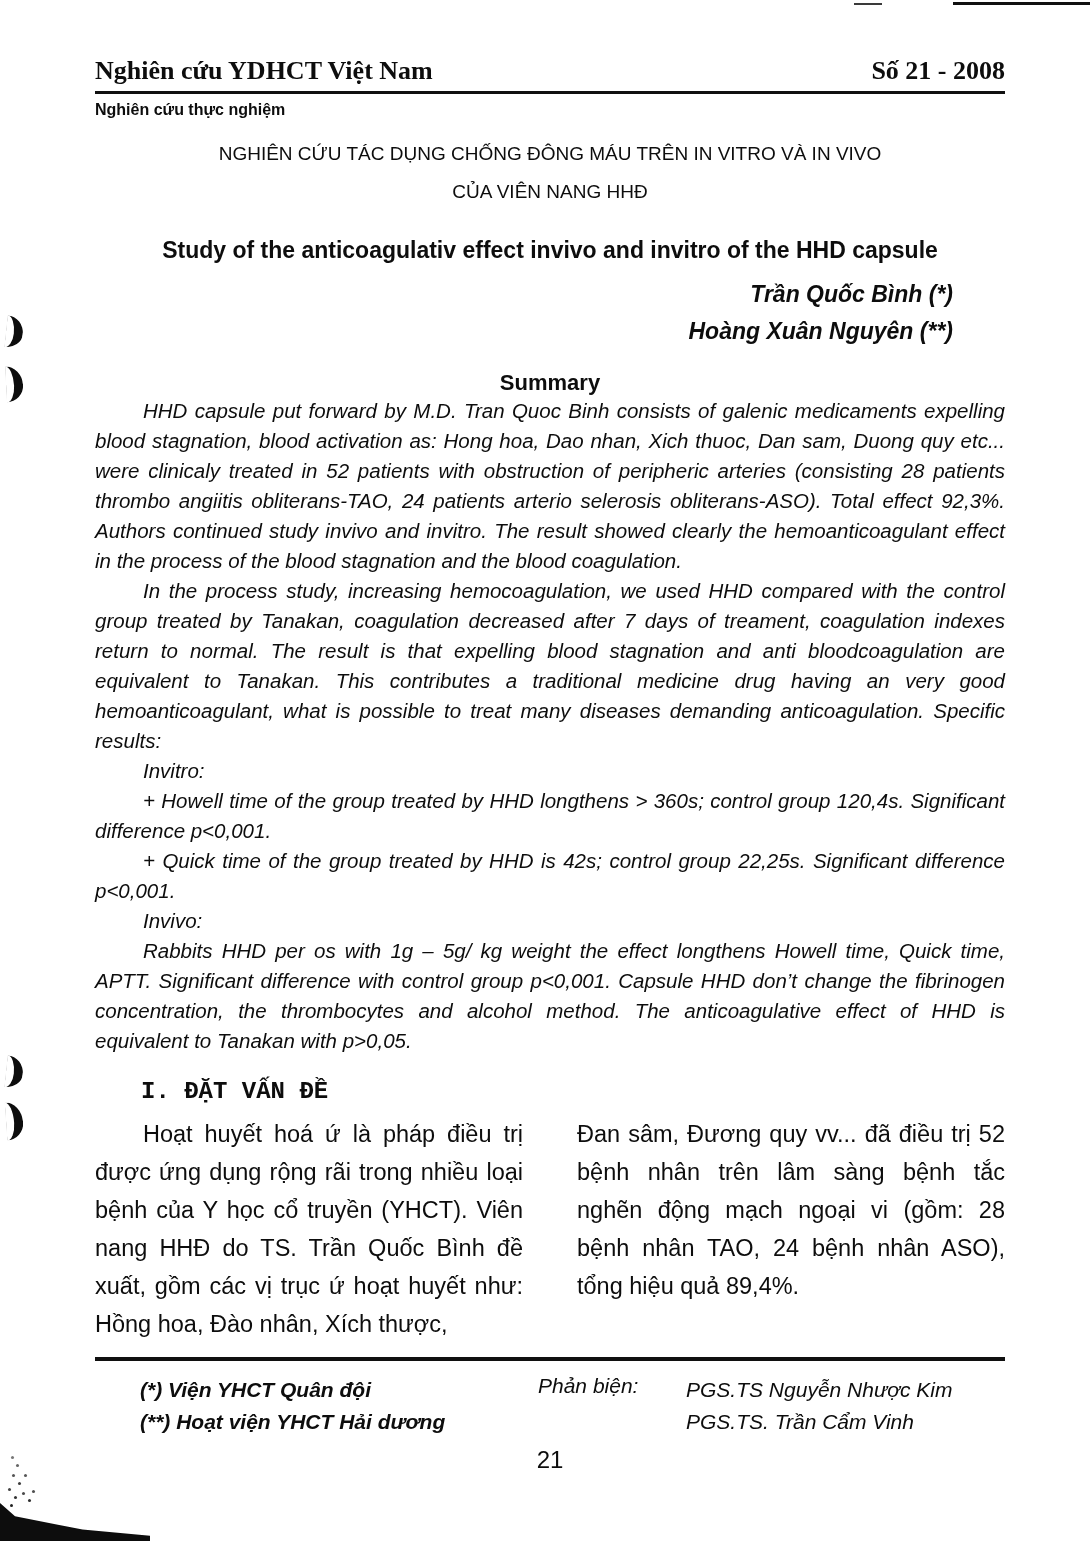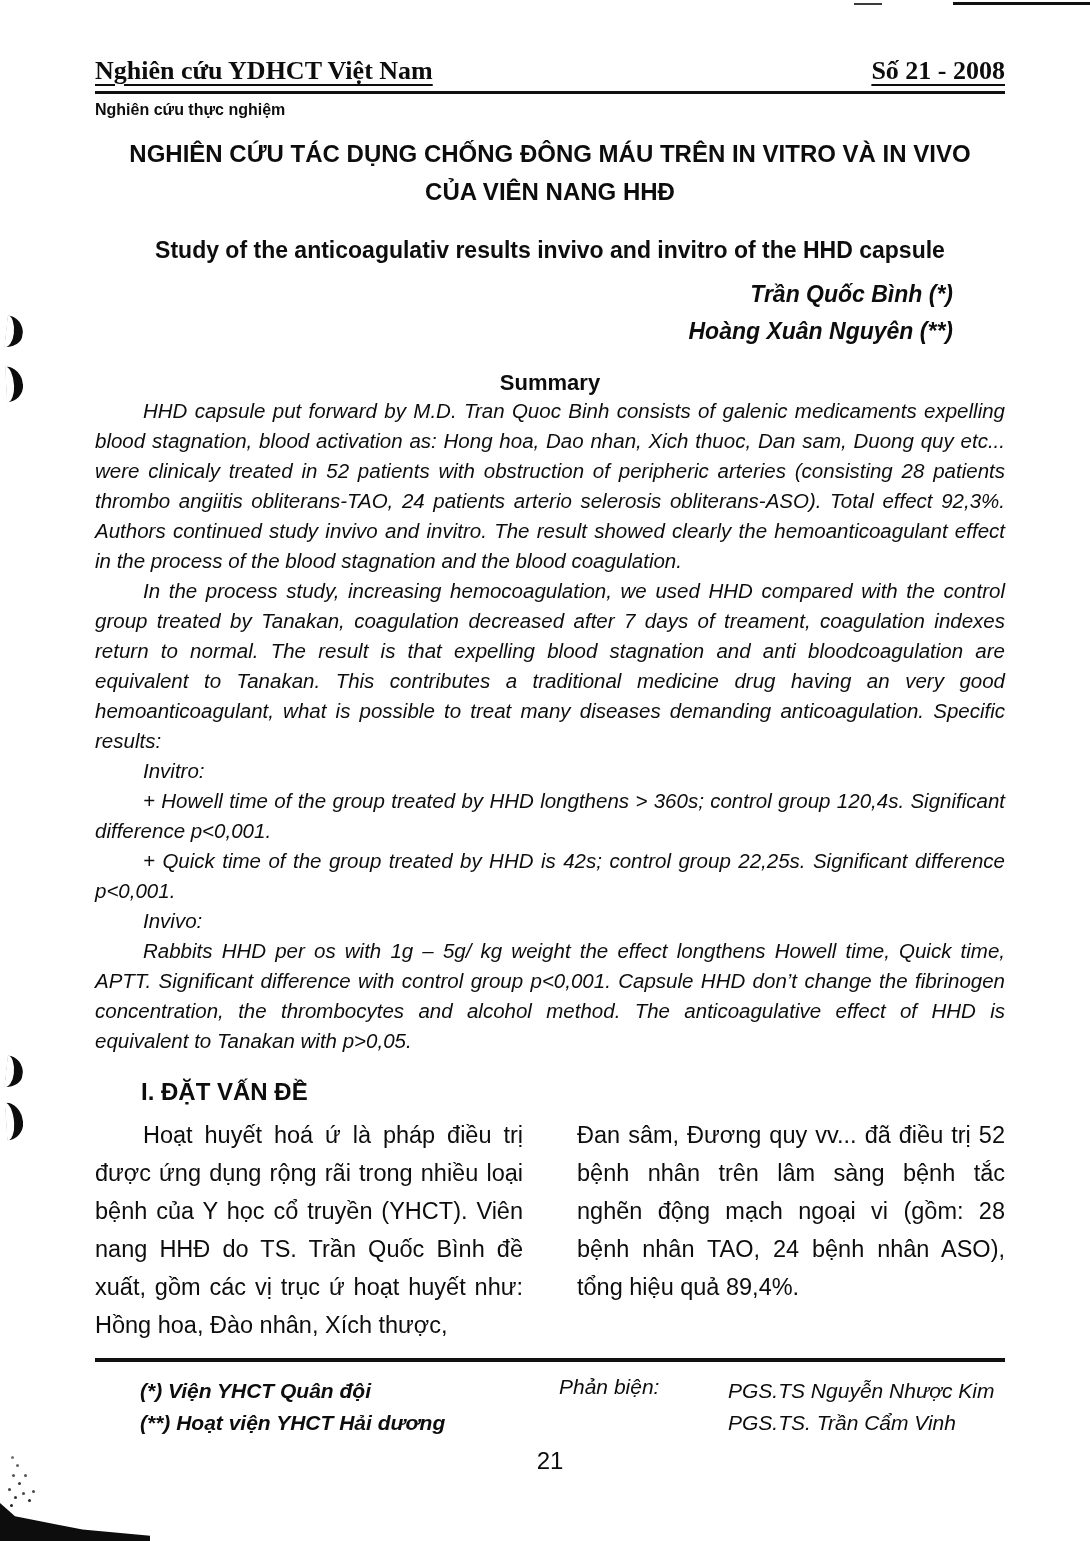--- a/index.html
+++ b/index.html
@@ -16,46 +16,46 @@
   .content { padding:56px 85px 0 95px; }
 
   
   .page-header {
     display:flex; justify-content:space-between; align-items:flex-end;
     font-family:"Liberation Serif", serif;
     font-weight:bold; font-size:26px;
     border-bottom:3px solid #101010;
     padding-bottom:5px;
   }
-  .page-header .ut { text-decoration:underline; text-decoration-thickness:2px; text-underline-offset:5px; }
+  .page-header .ut { text-decoration-thickness:2px; text-underline-offset:5px; }
   .category { font-weight:bold; font-size:16px; margin-top:7px; }
 
   
-  .title-vi { text-align:center; font-weight:bold; font-size:24px; line-height:38px; margin-top:16px; }
+  .title-vi { text-align:center; font-weight:normal; font-size:19px; line-height:38px; margin-top:16px; }
   .title-en { text-align:center; font-weight:bold; font-size:23px; margin-top:26px; }
   .authors  { text-align:right; padding-right:52px; font-weight:bold; font-style:italic;
               font-size:23px; line-height:37px; margin-top:12px; }
 
   
   .summary-heading { text-align:center; font-weight:bold; font-size:22px; margin-top:20px; }
   .summary p {
     font-style:italic; font-size:20.5px; line-height:30px;
     text-align:justify;
   }
   .ind { text-indent:48px; }
 
   
-  .sec-heading { font-weight:bold; font-size:24px; margin:22px 0 10px 46px; }
+  .sec-heading { font-weight:bold; font-size:24px; margin:22px 0 10px 46px;font-family:Liberation Mono, monospace; }
   .columns { display:flex; gap:54px; }
   .col { flex:1; font-size:23.5px; line-height:38px; text-align:justify; }
   .col .ind { text-indent:48px; }
 
   
   .footer-rule { border-top:4px solid #101010; margin-top:14px; }
-  .footer-row { display:flex; margin-top:13px; padding-left:45px; font-size:21px;gap:21px; }
+  .footer-row { display:flex; margin-top:13px; padding-left:45px; font-size:21px; }
   .affiliations { width:398px; font-weight:bold; font-style:italic; line-height:32px; }
   .reviewer-label { width:148px; font-style:italic; }
   .reviewers { font-style:italic; line-height:32px; }
   .page-number { text-align:center; font-size:24px; margin-top:8px; }
 
   
   .artifact { position:absolute; pointer-events:none; }
   .dash-tr-long { top:2px; right:0; width:137px; height:3px; background:#101010; }
   .dash-tr-short { top:3px; right:208px; width:28px; height:2px; background:#3a3a3a; }
   .ink-mark {
@@ -97,21 +97,21 @@
     <div class="page-header">
       <span class="ut">Nghiên cứu YDHCT Việt Nam</span>
       <span class="ut">Số 21 - 2008</span>
     </div>
     <div class="category">Nghiên cứu thực nghiệm</div>
 
     <div class="title-vi">
       <div>NGHIÊN CỨU TÁC DỤNG CHỐNG ĐÔNG MÁU TRÊN IN VITRO VÀ IN VIVO</div>
       <div>CỦA VIÊN NANG HHĐ</div>
     </div>
-    <div class="title-en">Study of the anticoagulativ results invivo and invitro of the HHD capsule</div>
+    <div class="title-en">Study of the anticoagulativ effect invivo and invitro of the HHD capsule</div>
 
     <div class="authors">
       <div>Trần Quốc Bình (*)</div>
       <div>Hoàng Xuân Nguyên (**)</div>
     </div>
 
     <div class="summary-heading">Summary</div>
     <div class="summary">
       <p class="ind">HHD capsule put forward by M.D. Tran Quoc Binh consists of galenic medicaments expelling blood stagnation, blood activation as: Hong hoa, Dao nhan, Xich thuoc, Dan sam, Duong quy etc... were clinicaly treated in 52 patients with obstruction of peripheric arteries (consisting 28 patients thrombo angiitis obliterans-TAO, 24 patients arterio selerosis obliterans-ASO). Total effect 92,3%. Authors continued study invivo and invitro. The result showed clearly the hemoanticoagulant effect in the process of the blood stagnation and the blood coagulation.</p>
       <p class="ind">In the process study, increasing hemocoagulation, we used HHD compared with the control group treated by Tanakan, coagulation decreased after 7 days of treament, coagulation indexes return to normal. The result is that expelling blood stagnation and anti bloodcoagulation are equivalent to Tanakan. This contributes a traditional medicine drug having an very good hemoanticoagulant, what is possible to treat many diseases demanding anticoagulation. Specific results:</p>

